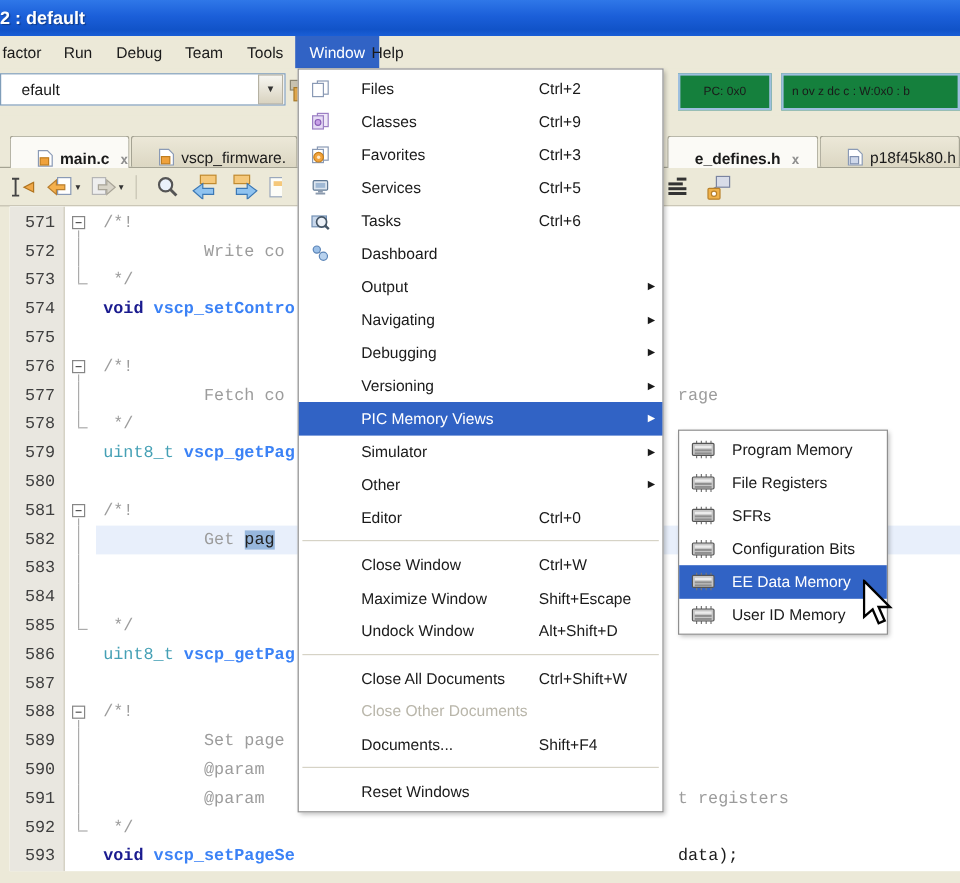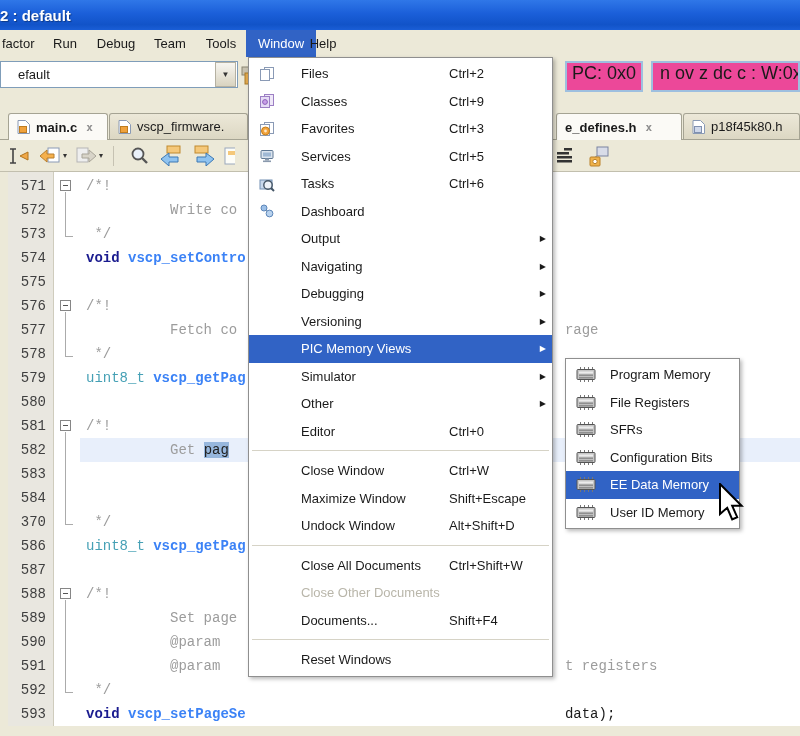--- a/index.html
+++ b/index.html
@@ -21,31 +21,31 @@
   .mbi:nth-child(6){left:246px;width:70px}
   .mbi:nth-child(7){left:300px;width:46px}
   .mbi.sel{background:#3163c5;color:#fff}
   
   .toolbar{position:absolute;left:0;top:57px;width:800px;height:39px;background:#ece9d8}
   .combo{position:absolute;left:0;top:4px;width:238px;height:27px;background:#fff;
     border:1px solid #7f9db9;box-sizing:border-box;display:flex;align-items:center}
   .combo-val{flex:1;padding-left:17px;font-size:13px;white-space:nowrap;overflow:hidden}
   .combo-btn{width:19px;height:23px;margin:1px;background:linear-gradient(180deg,#f7f6f1,#d9d3c0);
     border:1px solid #b5b1a2;display:flex;align-items:center;justify-content:center;font-size:8px;color:#333}
-  .statbox{position:absolute;top:4px;height:31px;box-sizing:border-box;background:#ec4899;
-    border:2px solid #9ebfdf;display:flex;justify-content:center;
-    font-size:18px;white-space:nowrap;overflow:hidden}
+  .statbox{position:absolute;top:4px;height:31px;box-sizing:border-box;background:#15803d;
+    border:2px solid #9ebfdf;display:flex;align-items:center;justify-content:center;
+    font-size:10px;white-space:nowrap;overflow:hidden}
   #pcbox{left:565px;width:78px}
   #flagsbox{left:651px;width:149px;justify-content:flex-start;padding-left:7px}
   .build-sliver{position:absolute;left:240px;top:7px;width:10px;height:24px;overflow:hidden}
   
   .tabline{position:absolute;left:0;top:139px;width:800px;height:1px;background:#a5a393}
   .tab{position:absolute;top:113px;height:26px;box-sizing:border-box;
     background:linear-gradient(180deg,#ece8d8,#dcd7c3);border:1px solid #a5a393;border-bottom:none;
-    border-radius:3px 3px 0 0;display:flex;align-items:center;padding:0 8px;font-size:13px;gap:5px;
+    border-radius:3px 3px 0 0;display:flex;align-items:flex-end;padding:0 22px;font-size:13px;gap:5px;
     overflow:hidden;z-index:1}
   .tab.active{background:#fbfaf6;height:27px;z-index:2}
   .tab.active .tlabel{font-weight:bold}
   .tlabel{white-space:nowrap}
   .tclose{color:#8f8f8f;font-weight:bold;font-size:11px;margin-left:4px;font-family:"DejaVu Sans Mono",monospace}
   .ticon{display:flex;align-items:center}
   
   .edtoolbar{position:absolute;left:0;top:140px;width:800px;height:32px;background:#ece9d8;
     border-bottom:1px solid #c2bfae;box-sizing:border-box;display:flex;align-items:center}
   .eicon{margin-left:7px;display:flex;align-items:center}
@@ -313,21 +313,21 @@
         <div class="gut">583</div>
         <div class="fold mid"></div>
         <div class="code"></div>
       </div>
       <div class="ln">
         <div class="gut">584</div>
         <div class="fold mid"></div>
         <div class="code"></div>
       </div>
       <div class="ln">
-        <div class="gut">370</div>
+        <div class="gut">585</div>
         <div class="fold end"></div>
         <div class="code"><span class="cm"> */</span></div>
       </div>
       <div class="ln">
         <div class="gut">586</div>
         <div class="fold"></div>
         <div class="code"><span class="ty">uint8_t </span><span class="fn">vscp_getPag</span></div>
       </div>
       <div class="ln">
         <div class="gut">587</div>

